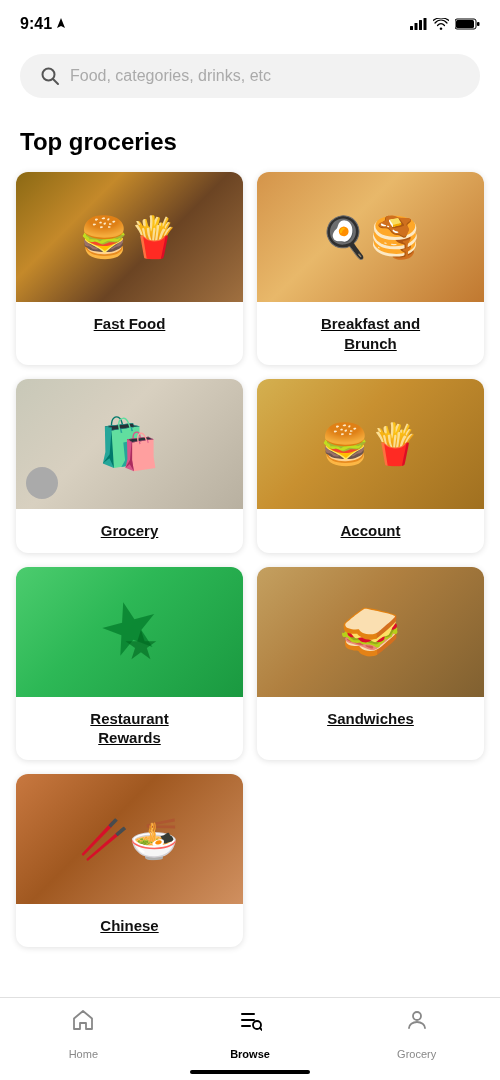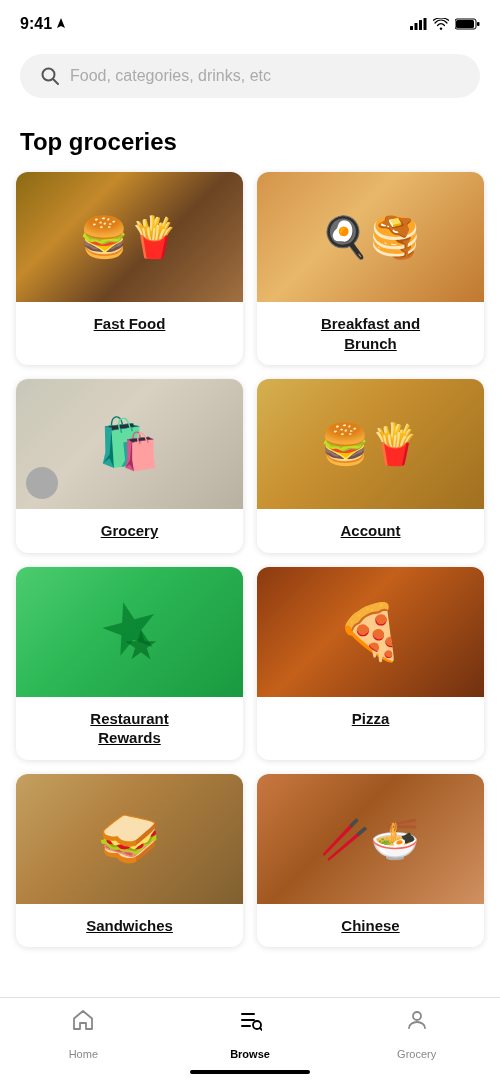--- a/index.html
+++ b/index.html
@@ -345,24 +345,20 @@
   <div class="category-card">
     <div class="category-image img-american"></div>
     <div class="category-label">Account</div>
   </div>
 
   <div class="category-card">
     <div class="category-image img-rewards"></div>
     <div class="category-label">Restaurant<br>Rewards</div>
   </div>
 
-  <div class="category-card">
-    <div class="category-image img-pizza"></div>
-    <div class="category-label">Pizza</div>
-  </div>
 
   <div class="category-card">
     <div class="category-image img-sandwich"></div>
     <div class="category-label">Sandwiches</div>
   </div>
 
   <div class="category-card">
     <div class="category-image img-chinese"></div>
     <div class="category-label">Chinese</div>
   </div>

